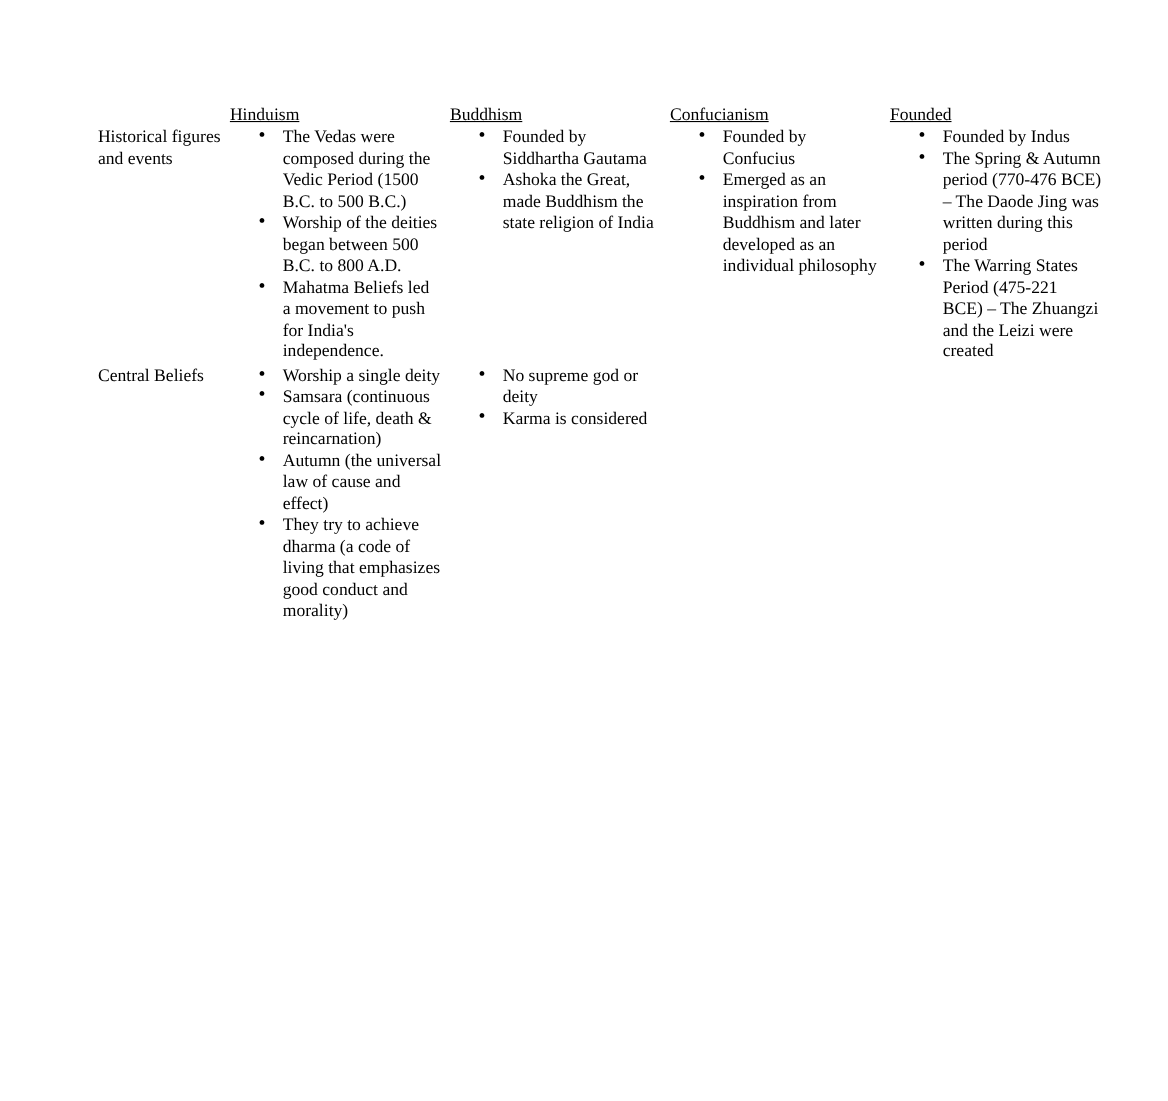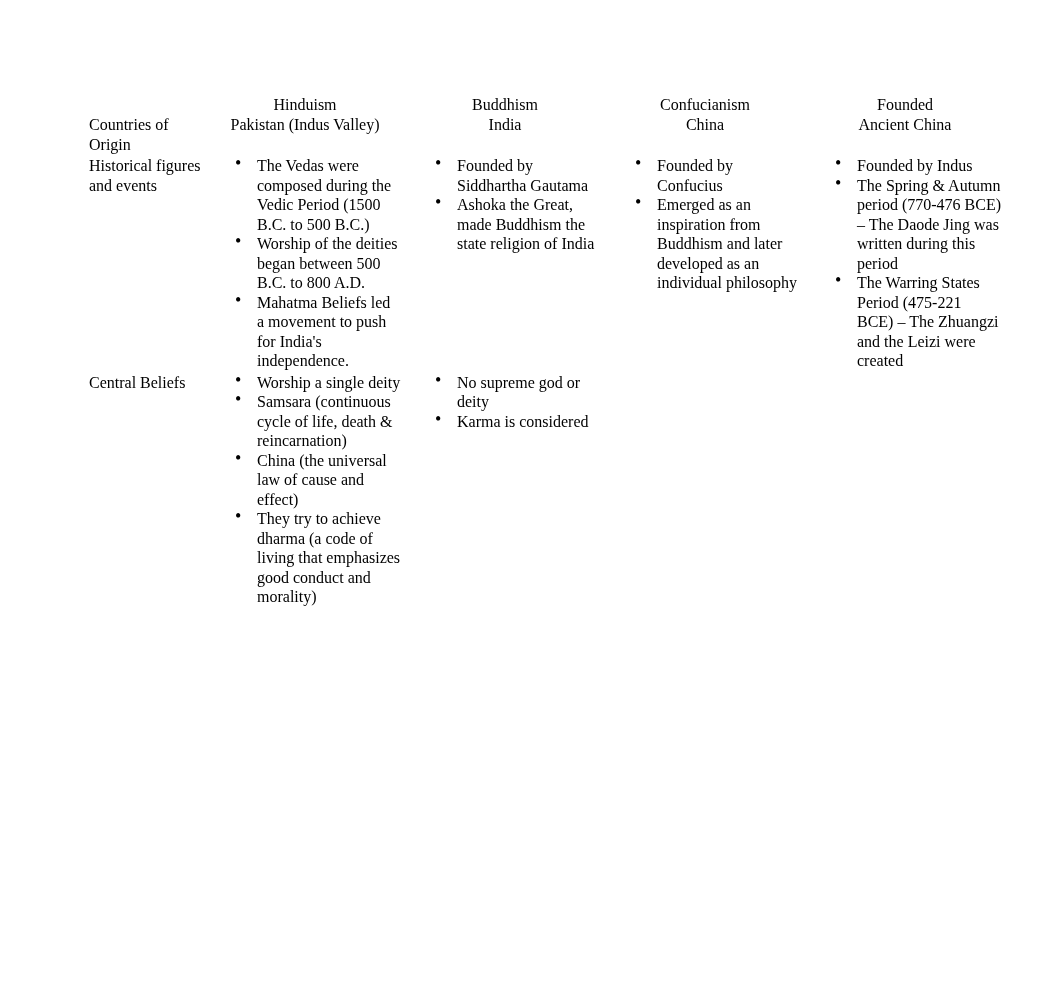--- a/index.html
+++ b/index.html
@@ -26,21 +26,21 @@
     }
     .row-header {
       width: 120px;
       text-align: left;
       font-weight: normal;
     }
     .col {
       width: 200px;
     }
     .th-center {
-      text-align: center;
+      text-decoration: underline;
     }
     .origin-cell {
       text-align: center;
     }
     ul {
       list-style: none;
       padding-left: 26px;
       font-family: Liberation Serif, serif;
     }
     li {
@@ -79,27 +79,20 @@
   </colgroup>
   <tbody>
     <tr class="header-row">
       <td></td>
       <td class="th-center">Hinduism</td>
       <td class="th-center">Buddhism</td>
       <td class="th-center">Confucianism</td>
       <td class="th-center">Founded</td>
     </tr>
     <tr>
-      <td class="cell-content">Countries of Origin</td>
-      <td class="origin-cell cell-content">Pakistan (Indus Valley)</td>
-      <td class="origin-cell cell-content">India</td>
-      <td class="origin-cell cell-content">China</td>
-      <td class="origin-cell cell-content">Ancient China</td>
-    </tr>
-    <tr>
       <td class="cell-content">Historical figures and events</td>
       <td>
         <ul>
           <li>The Vedas were composed during the Vedic Period (1500 B.C. to 500 B.C.)</li>
           <li>Worship of the deities began between 500 B.C. to 800 A.D.</li>
           <li>Mahatma Beliefs led a movement to push for India's independence.</li>
         </ul>
       </td>
       <td>
         <ul>
@@ -120,21 +113,21 @@
           <li>The Warring States Period (475-221 BCE) – The Zhuangzi and the Leizi were created</li>
         </ul>
       </td>
     </tr>
     <tr>
       <td class="cell-content">Central Beliefs</td>
       <td>
         <ul>
           <li>Worship a single deity</li>
           <li>Samsara (continuous cycle of life, death &amp; reincarnation)</li>
-          <li>China (the universal law of cause and effect)</li>
+          <li>Autumn (the universal law of cause and effect)</li>
           <li>They try to achieve dharma (a code of living that emphasizes good conduct and morality)</li>
         </ul>
       </td>
       <td>
         <ul>
           <li>No supreme god or deity</li>
           <li>Karma is considered</li>
         </ul>
       </td>
       <td>

